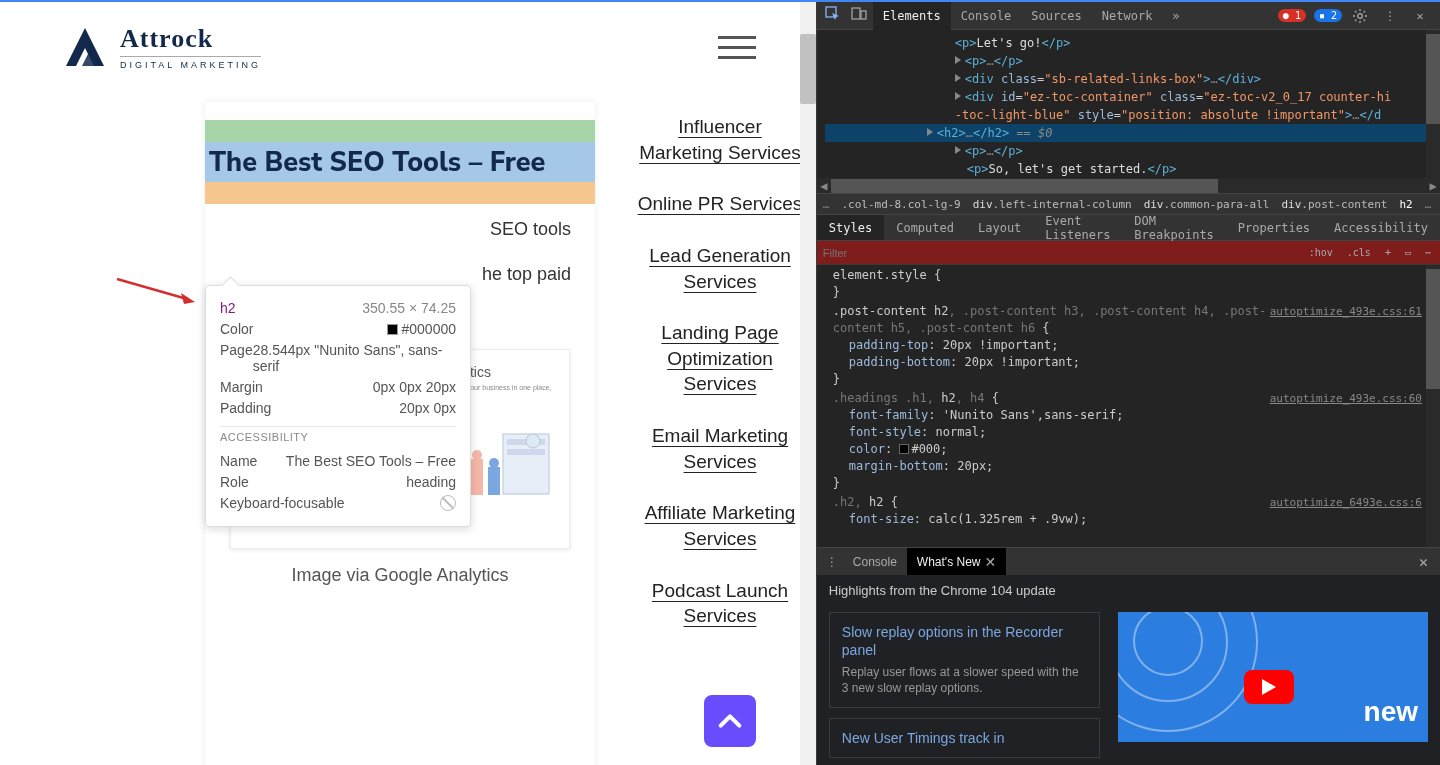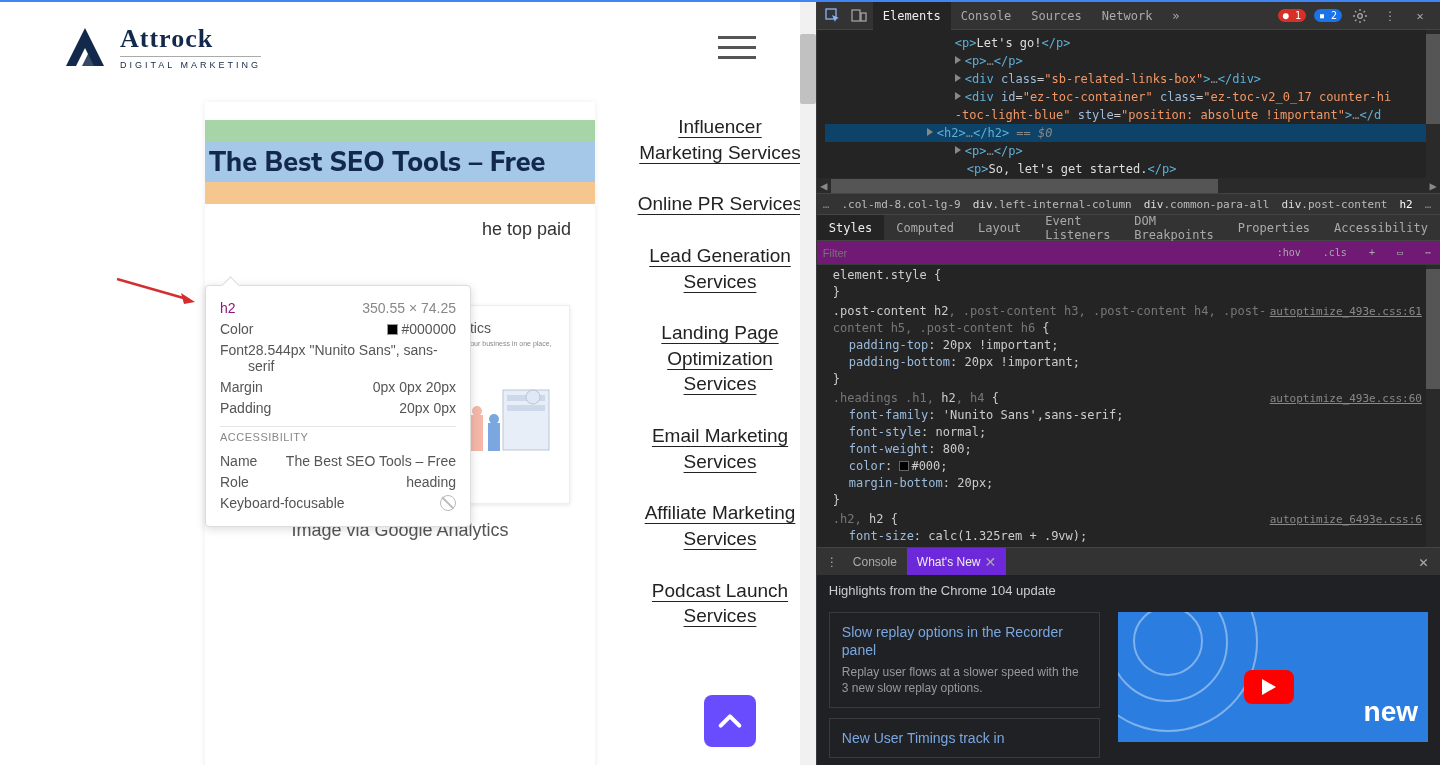--- a/index.html
+++ b/index.html
@@ -48,21 +48,21 @@
 .ga-text p{font-size:6px;color:#999;margin-bottom:8px;line-height:1.3}
 .ga-ill{width:100px;height:75px;position:relative}
 .caption{text-align:center;font-size:18px;color:#555;margin-top:16px}
 .side-col{flex:0 0 210px;padding:12px 0 0 40px}
 .svc{display:block;text-align:center;font-size:19px;color:#222;text-decoration:underline;text-underline-offset:4px;margin-bottom:26px;line-height:1.35}
 .scroll-top{position:absolute;bottom:18px;right:60px;width:52px;height:52px;background:#6a4cff;border-radius:8px;display:flex;align-items:center;justify-content:center;cursor:pointer}
 .scroll-top svg{width:28px;height:28px}
 
 
 .devtools{flex:1;background:#242424;color:#ccc;font-family:Menlo,Consolas,monospace;font-size:12px;display:flex;flex-direction:column;border-left:1px solid #3a3a3a}
-.dt-top{display:flex;align-items:center;height:28px;background:#333;border-bottom:1px solid #444;padding:0 4px;gap:2px}
+.dt-top{display:flex;height:28px;background:#333;border-bottom:1px solid #444;padding:0 4px;gap:2px}
 .dt-ic{width:24px;height:24px;display:flex;align-items:center;justify-content:center;cursor:pointer;color:#aaa}
 .dt-ic svg{width:16px;height:16px}
 .dt-tabs{display:flex;align-items:center;flex:1}
 .dt-tab{padding:0 10px;height:28px;display:flex;align-items:center;color:#aaa;cursor:pointer}
 .dt-tab.active{background:#242424;color:#eee}
 .dt-badge{font-size:10px;border-radius:8px;padding:1px 5px;margin-left:2px}
 .badge-err{background:#d93025;color:#fff}
 .badge-info{background:#1a73e8;color:#fff}
 .dt-right{display:flex;align-items:center;gap:6px;padding-right:4px}
 .dom{padding:4px 0 0 8px;font-size:12px;line-height:18px;height:148px;overflow:hidden;position:relative}
@@ -80,38 +80,38 @@
 .dom-hscroll .l,.dom-hscroll .r{width:14px;height:14px;display:flex;align-items:center;justify-content:center;color:#888}
 .dom-hscroll .tr{position:absolute;left:14px;right:14px;height:14px}
 .dom-hscroll .th{position:absolute;left:0;width:65%;height:14px;background:#555}
 .crumbs{height:22px;background:#333;border-top:1px solid #444;border-bottom:1px solid #444;display:flex;align-items:center;padding:0 6px;gap:12px;font-size:11px;color:#bbb;white-space:nowrap;overflow:hidden}
 .crumb{cursor:pointer}
 .crumb .cl{color:#ddd}
 .crumb.active{color:#fff}
 .styles-tabs{display:flex;height:26px;background:#333;border-bottom:1px solid #444}
 .st-tab{padding:0 12px;display:flex;align-items:center;color:#aaa;font-size:12px;cursor:pointer}
 .st-tab.active{background:#242424;color:#eee}
-.filter-row{display:flex;align-items:center;height:24px;background:#701a75;border-bottom:1px solid #3a3a3a;padding:0 6px;gap:16px}
+.filter-row{display:flex;align-items:center;height:24px;background:#7f1d1d;border-bottom:1px solid #3a3a3a;padding:0 6px;gap:8px}
 .filter-in{flex:1;background:transparent;border:0;color:#aaa;font-size:11px;outline:none}
 .ftool{font-size:10px;color:#aaa;padding:0 3px;cursor:pointer}
 .styles-body{flex:0 0 auto;overflow:hidden;padding:2px 0 4px 16px;line-height:17px;font-size:12px;position:relative;height:282px}
 .styles-body .scroll{position:absolute;right:0;top:0;width:14px;height:100%;background:#2a2a2a}
 .styles-body .scroll .th{position:absolute;top:4px;width:14px;height:120px;background:#555}
 .rule{margin-bottom:2px}
 .selectors{color:#ccc}
 .selectors .mute{color:#777}
 .rule-src{float:right;color:#888;text-decoration:underline;padding-right:18px;font-size:11px}
 .prop{padding-left:16px}
 .pn{color:#9bbbdc}
 .pv{color:#ccc}
 .sw2{display:inline-block;width:10px;height:10px;border:1px solid #666;background:#000;vertical-align:-1px;margin-right:2px}
 .drawer-tabs{display:flex;align-items:center;height:28px;background:#333;border-top:1px solid #444;padding:0 4px}
 .dr-more{width:22px;display:flex;align-items:center;justify-content:center;color:#aaa}
 .dr-tab{padding:0 10px;height:28px;display:flex;align-items:center;color:#aaa;cursor:pointer;font-family:Arial}
-.dr-tab.active{color:#eee;background:#6d28d9}
+.dr-tab.active{color:#eee;background:#000000}
 .dr-close{margin-left:4px;color:#aaa;font-size:14px;cursor:pointer}
 .dr-x{margin-left:auto;color:#aaa;padding:0 8px;cursor:pointer;font-size:15px}
 .whatsnew{flex:1;background:#202124;padding:8px 12px;overflow:hidden}
 .wn-head{font-size:13px;color:#ccc;margin-bottom:14px;font-family:Arial}
 .wn-row{display:flex;gap:18px}
 .wn-cards{flex:1}
 .wn-card{border:1px solid #3a3a3a;padding:10px 12px;margin-bottom:10px}
 .wn-card a{color:#7aa7e0;text-decoration:none;font-size:14px;font-family:Arial;line-height:1.3}
 .wn-card p{color:#999;font-size:12px;margin-top:6px;font-family:Arial;line-height:1.3}
 .wn-vid{width:310px;height:130px;background:#2b7de0;position:relative;overflow:hidden}
@@ -156,20 +156,21 @@
         <div class="article-area">
           <div class="article-pad">
             <div class="highlight-heading">
               <div class="hl-green"></div>
               <div class="hl-blue">
                   <h2>The Best SEO Tools – Free</h2>
                 </div>
               <div class="hl-orange"></div>
             </div>
             <div class="body-frag">
+              <p style="text-align:right;margin-right:10px"><span>SEO tools</span></p>
               <p style="text-align:right;margin-right:10px"><span>he top paid</span></p>
             </div>
 
             <div class="ga-card">
               <div class="ga-title">Welcome to Google Analytics</div>
               <div class="ga-sub">Google Analytics gives you the free tools you need to analyze data for your business in one place, so you can make smarter decisions.</div>
               <div class="ga-btn">Start measuring</div>
               <div class="ga-body">
                 <div class="ga-text">
                   <h5>Complete information</h5>
@@ -200,21 +201,21 @@
         <div class="tooltip">
           <div class="tt-row">
               <span class="tag">h2</span>
               <span class="dims">350.55 × 74.25</span>
             </div>
           <div class="tt-row">
               <span>Color</span>
               <span><span class="swatch"></span><span>#000000</span></span>
             </div>
           <div class="tt-row">
-              <span>Font</span>
+              <span>Page</span>
               <span>28.544px "Nunito Sans", sans-serif</span>
             </div>
           <div class="tt-row">
               <span>Margin</span>
               <span>0px 0px 20px</span>
             </div>
           <div class="tt-row">
               <span>Padding</span>
               <span>20px 0px</span>
             </div>
@@ -347,21 +348,20 @@
         <span class="rule-src">autoptimize_493e.css:61</span>
         <span class="selectors"><span>.post-content h2</span><span class="mute">, .post-content h3, .post-content h4, .post-content h5, .post-content h6</span></span> {<br>
         <div class="prop"><span class="pn">padding-top</span>: <span class="pv">20px !important;</span></div>
         <div class="prop"><span class="pn">padding-bottom</span>: <span class="pv">20px !important;</span></div>}
       </div>
       <div class="rule">
         <span class="rule-src">autoptimize_493e.css:60</span>
         <span class="selectors"><span class="mute">.headings .h1, </span><span>h2</span><span class="mute">, h4</span></span> {<br>
         <div class="prop"><span class="pn">font-family</span>: <span class="pv">'Nunito Sans',sans-serif;</span></div>
         <div class="prop"><span class="pn">font-style</span>: <span class="pv">normal;</span></div>
-        <div class="prop"><span class="pn">font-weight</span>: <span class="pv">800;</span></div>
         <div class="prop"><span class="pn">color</span>: <span class="sw2"></span><span class="pv">#000;</span></div>
         <div class="prop"><span class="pn">margin-bottom</span>: <span class="pv">20px;</span></div>}
       </div>
       <div class="rule">
         <span class="rule-src">autoptimize_6493e.css:6</span>
         <span class="selectors"><span class="mute">.h2, </span><span>h2</span></span> {<br>
         <div class="prop"><span class="pn">font-size</span>: <span class="pv">calc(1.325rem + .9vw);</span></div>
       </div>
       <div class="scroll">
           <div class="th"></div>

